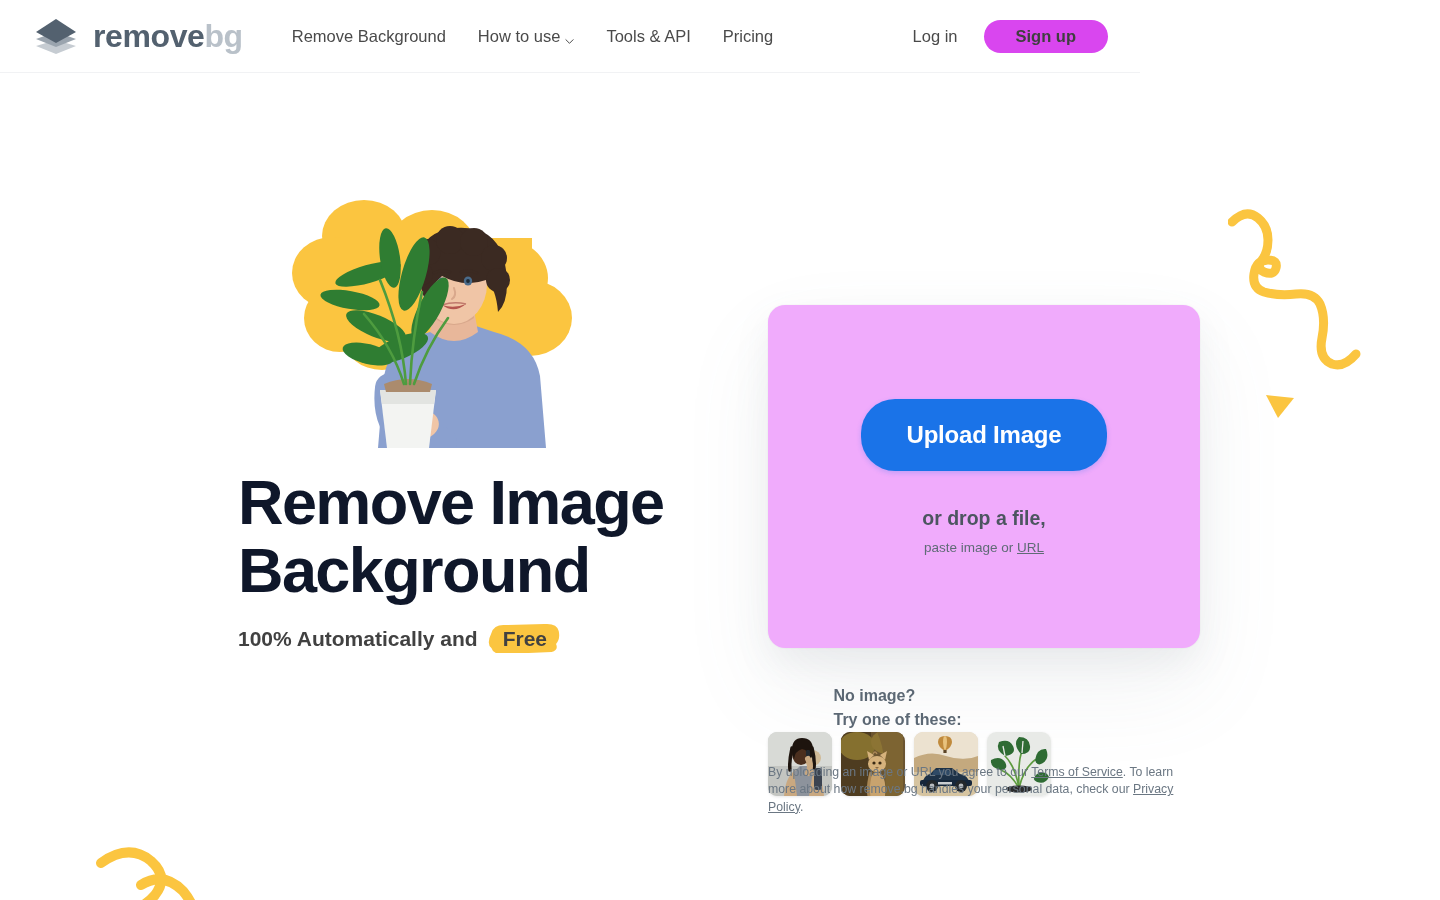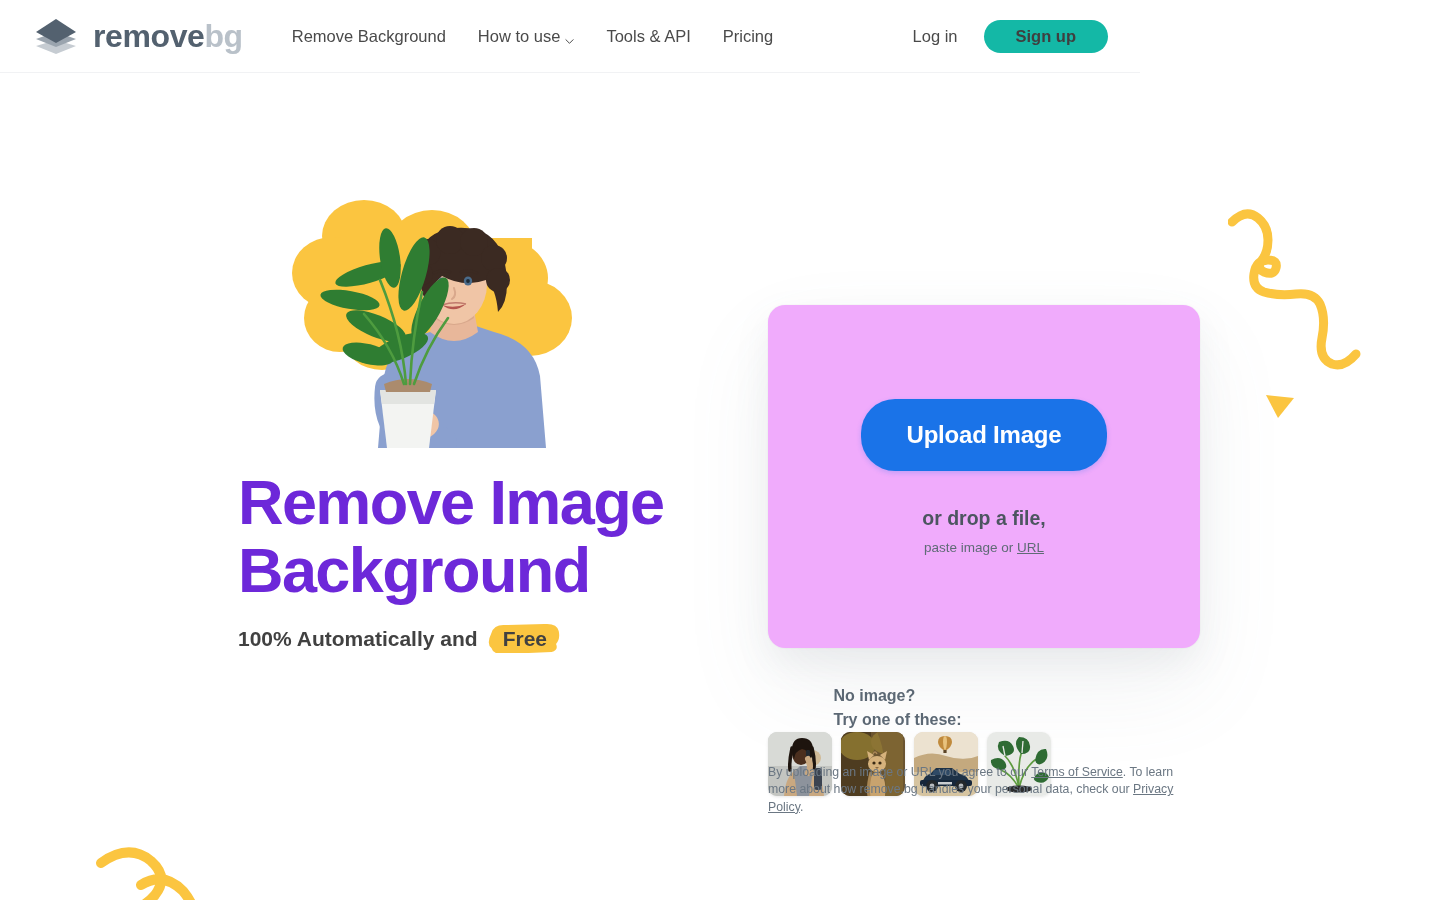--- a/index.html
+++ b/index.html
@@ -38,34 +38,34 @@
   }
   .chev { display:inline-block; width:9px; height:9px; }
 
   .header-right {
     margin-left:auto; margin-right:32px;
     display:flex; align-items:center; gap:22px;
   }
   .login-link { font-size:16.5px; color:#4a4a4a; cursor:pointer; padding:6px 4px; }
   .signup-btn {
     font-size:16.5px; font-weight:700; color:#3f3f3f;
-    background:#14b8a6; border:none; border-radius:24px;
+    background:#d946ef; border:none; border-radius:24px;
     padding:7px 32px; cursor:pointer;
     font-family:"Liberation Sans", sans-serif;
   }
 
   
   .hero-left { position:absolute; left:0; top:73px; width:730px; height:827px; }
 
   .hero-photo { position:absolute; left:272px; top:105px; width:330px; height:270px; }
 
   .headline {
     position:absolute; left:238px; top:395px; width:520px;
     font-size:63px; line-height:1.08; font-weight:700;
-    color:#6d28d9; letter-spacing:-1.6px;
+    color:#0f172a; letter-spacing:-1.6px;
   }
   .subline {
     position:absolute; left:238px; top:552px;
     font-size:21px; font-weight:700; color:#414141;
     display:flex; align-items:center; white-space:nowrap;
   }
   .free-wrap { position:relative; display:inline-block; margin-left:9px; padding:2px 14px 2px 16px; }
   .free-wrap svg { position:absolute; left:0; top:-6px; width:100%; height:34px; z-index:0; }
   .free-wrap span { position:relative; z-index:1; color:#414141; }
 

